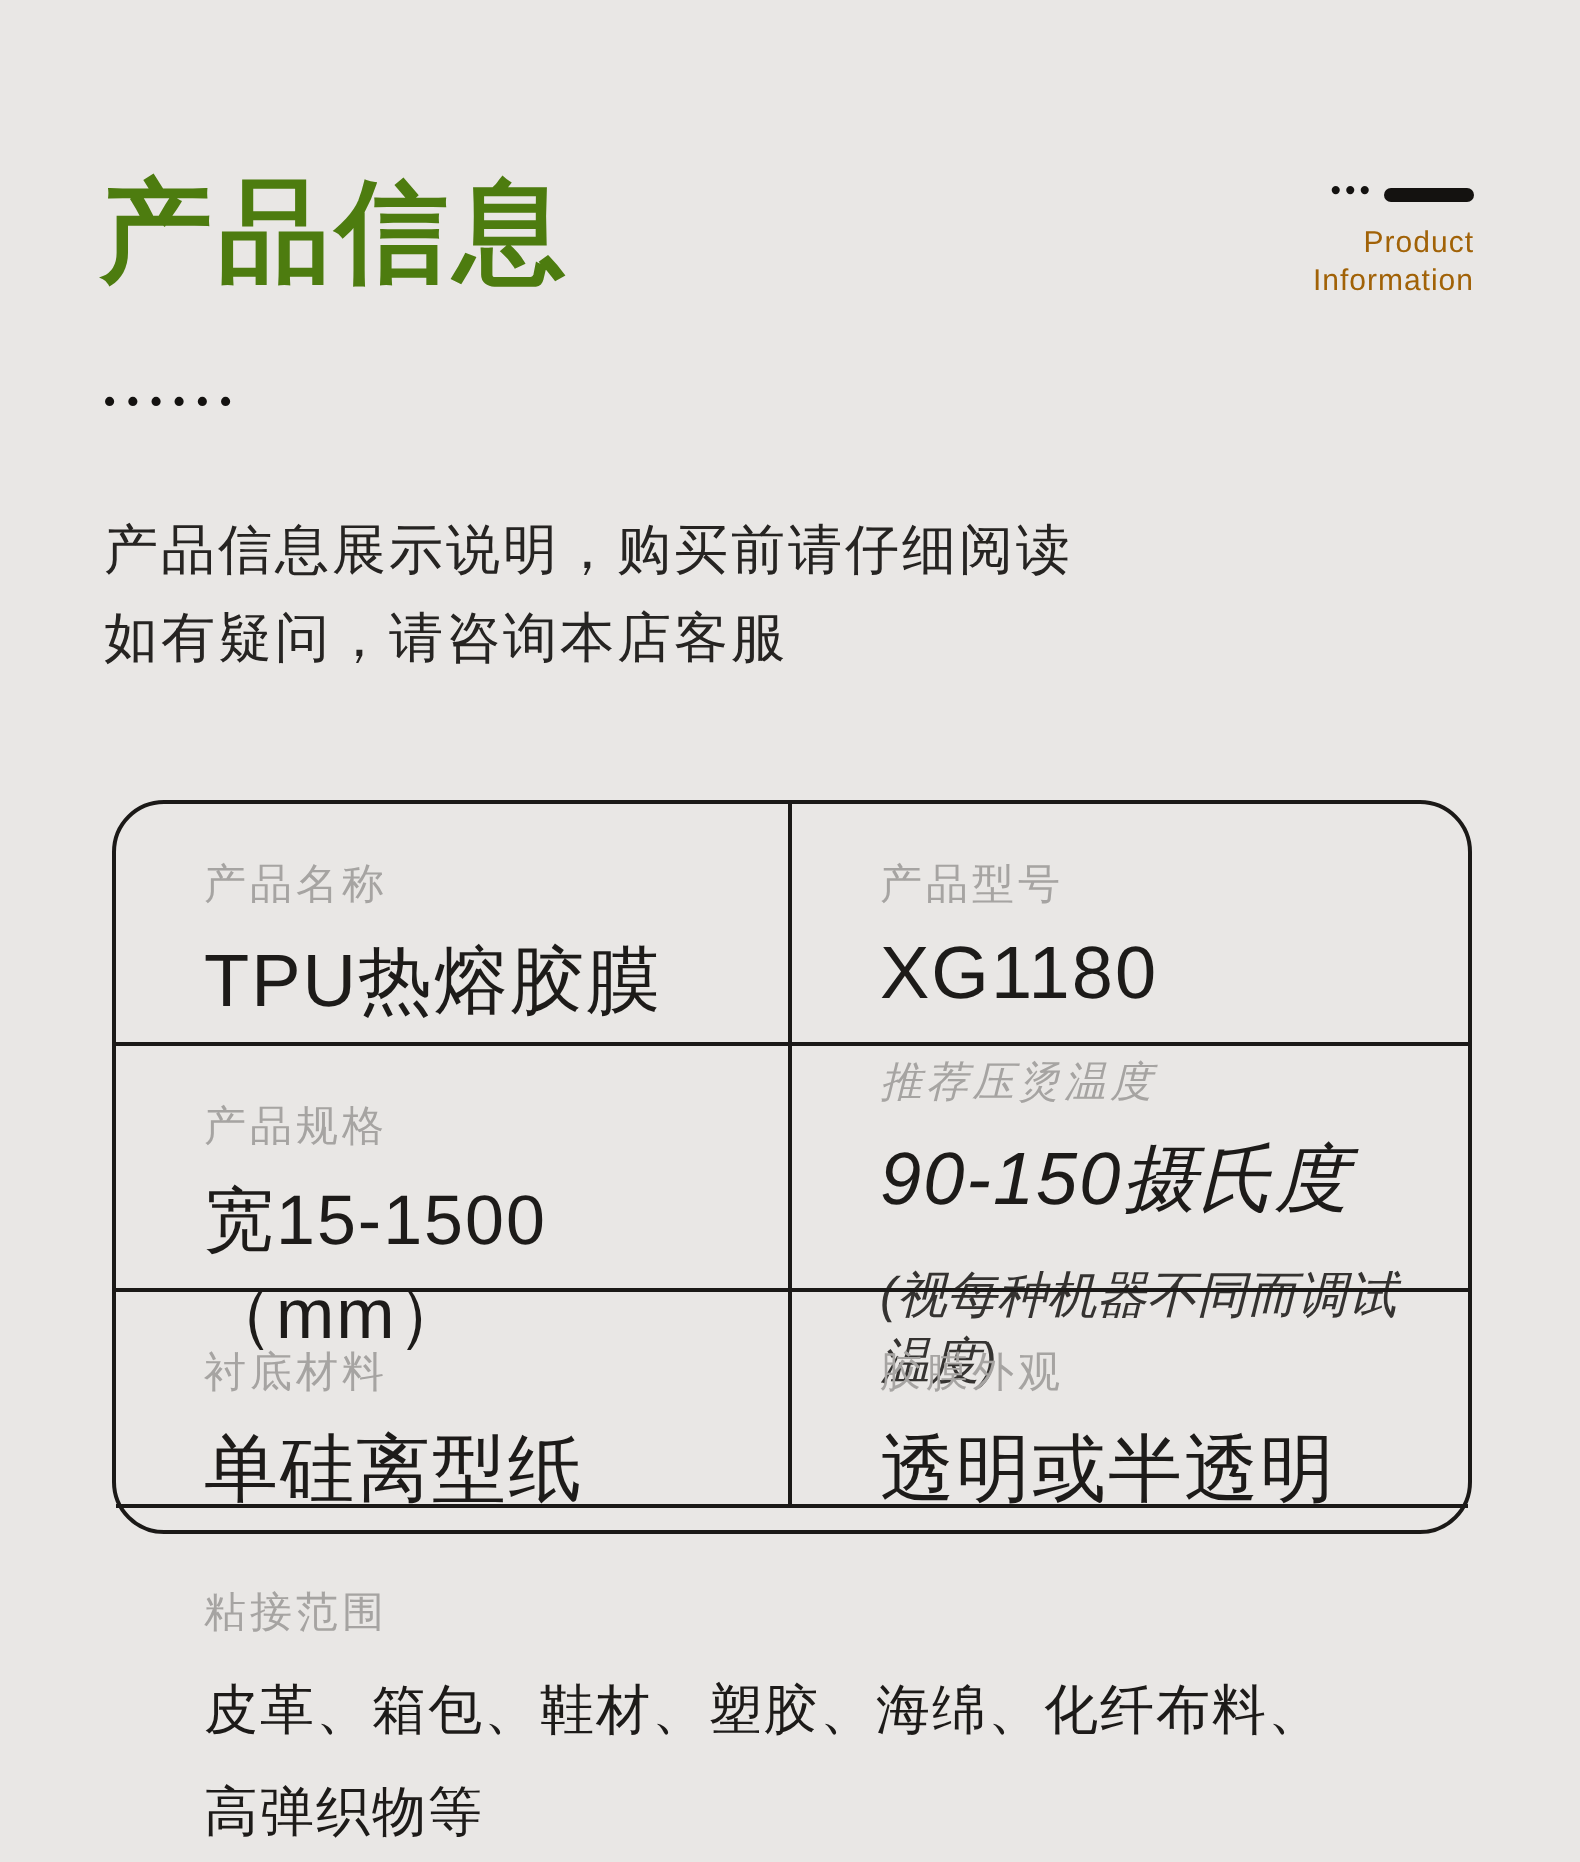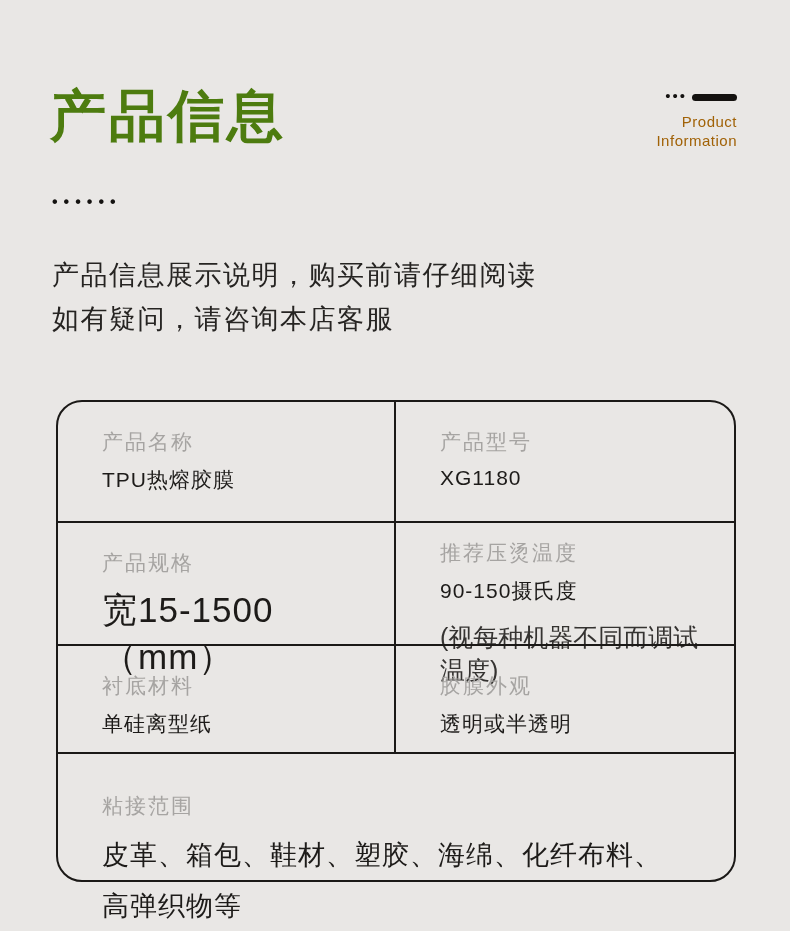--- a/index.html
+++ b/index.html
@@ -77,54 +77,54 @@
     letter-spacing: 1.5px;
     color: #262422;
   }
 
   
   .info-table {
     position: absolute;
     left: 56px;
     top: 400px;
     width: 680px;
-    height: 482px;
+    height: 367px;
     border: 2px solid #1b1917;
     border-radius: 26px;
     display: grid;
     grid-template-columns: 1fr 1fr;
     grid-template-rows: 119px 123px 108px auto;
     grid-template-areas:
       "r1l r1r"
       "r2l r2r"
       "r3l r3r"
       "r4  r4";
     background: #e9e7e5;
   }
   .cell {
     padding: 26px 18px 0 44px;
   }
   .a-r1l { grid-area: r1l; }
   .a-r1r { grid-area: r1r; }
   .a-r2l { grid-area: r2l; }
-  .a-r2r { grid-area: r2r; padding-top: 16px; }
+  .a-r2r { grid-area: r2r; padding-top: 4px; font-style: italic; }
   .a-r3l { grid-area: r3l; }
   .a-r3r { grid-area: r3r; }
   .a-r4  { grid-area: r4;  padding-top: 38px; }
   .b-top   { border-top: 2px solid #1b1917; }
   .b-right { border-right: 2px solid #1b1917; }
 
   .cell-label {
     font-size: 21px;
     letter-spacing: 2px;
     color: #a6a4a2;
     margin-bottom: 10px;
   }
   .cell-value {
-    font-size: 21px;
+    font-size: 37px;
     letter-spacing: 1px;
     color: #1d1b19;
   }
   .value-lg { font-size: 35px; letter-spacing: 1px; }
   .cell-note {
     font-size: 25px;
     letter-spacing: 0px;
     color: #353331;
     margin-top: 16px;
   }

